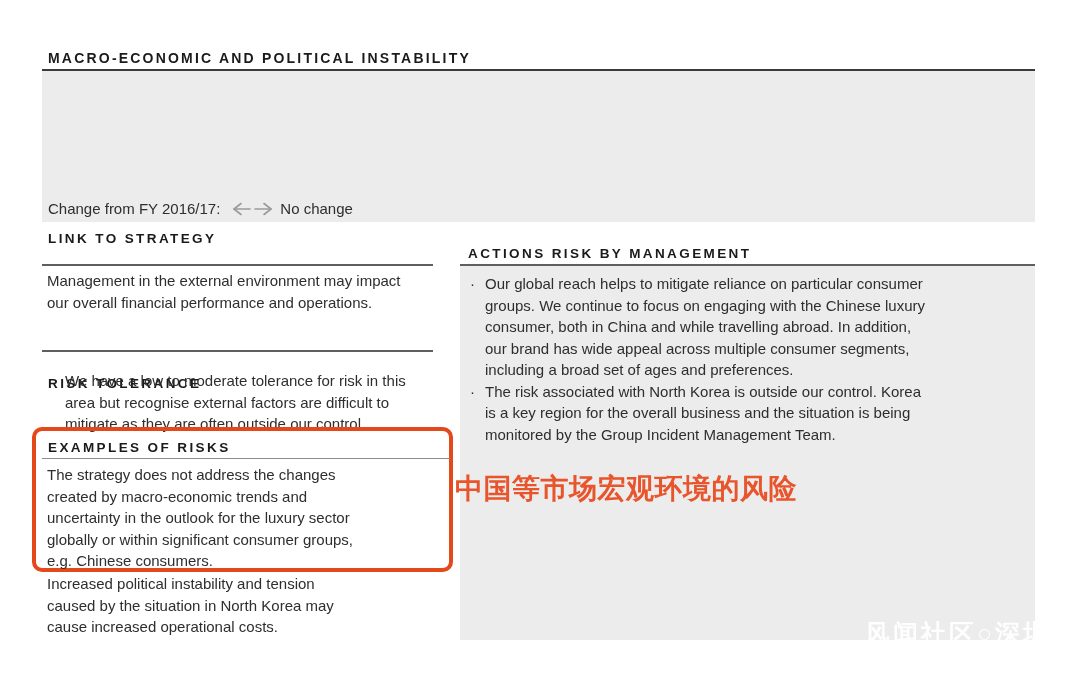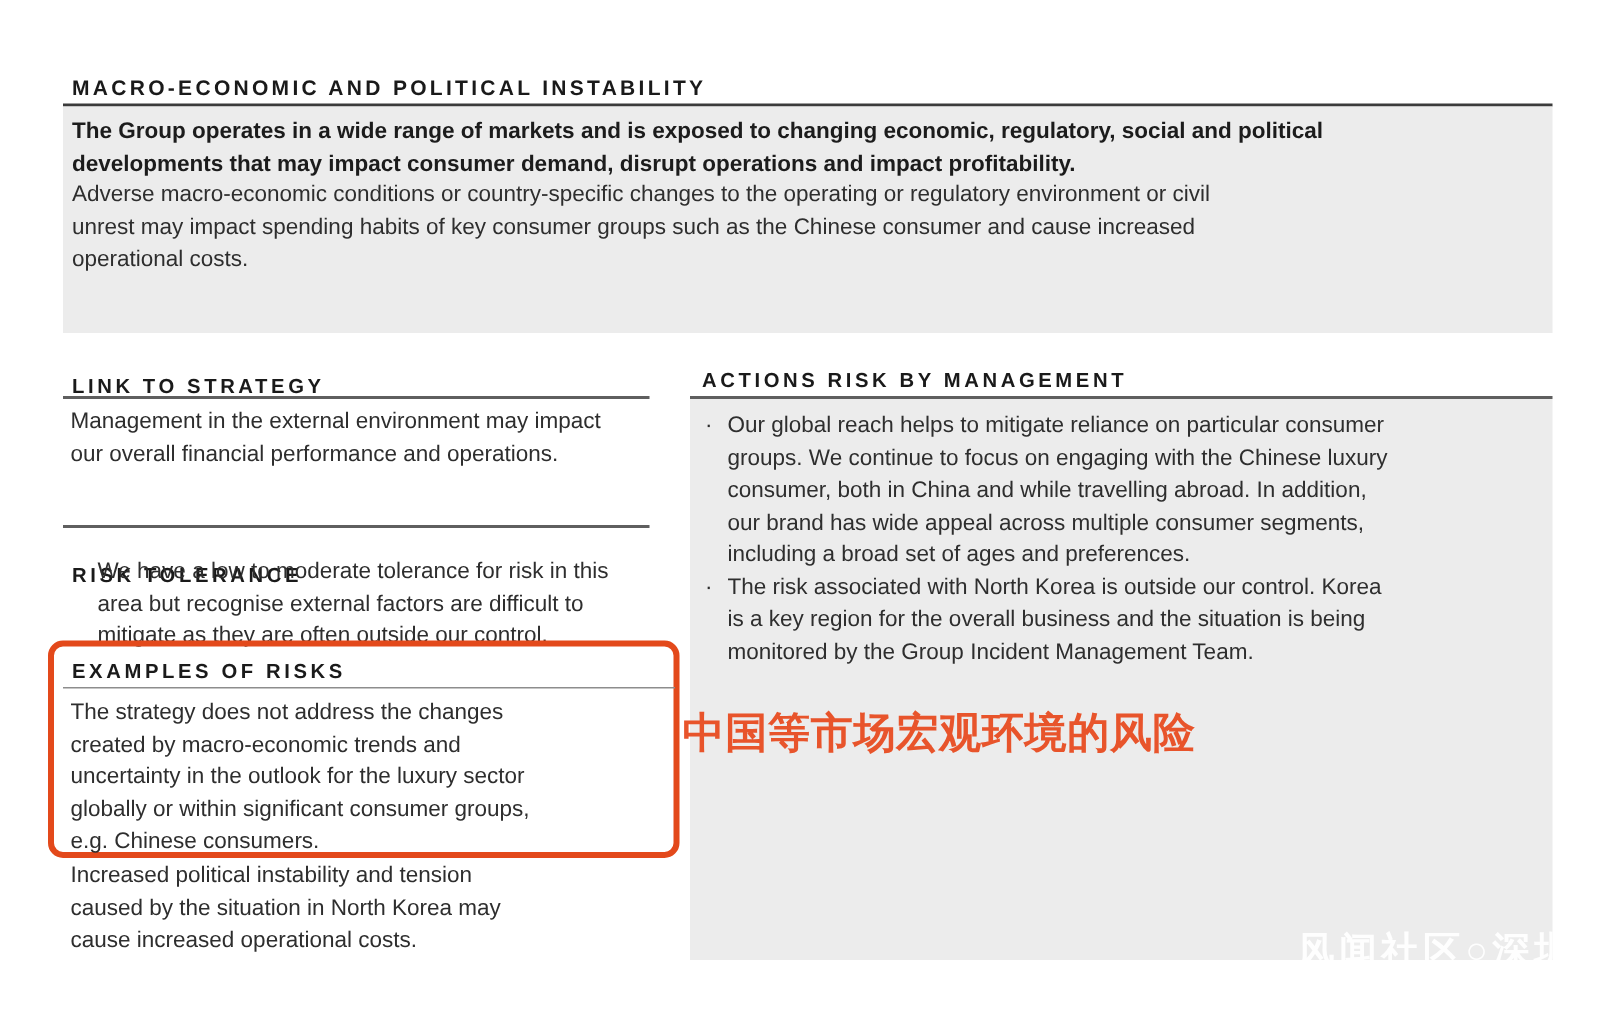--- a/index.html
+++ b/index.html
@@ -61,28 +61,37 @@
   .clip{overflow:hidden;}
 </style>
 </head>
 <body>
 
 <div class="abs head-main" style="left:48px;top:50px;">MACRO-ECONOMIC AND POLITICAL INSTABILITY</div>
 
 <div class="abs rule-main" style="left:42px;top:69px;width:993px;"></div>
 
 <div class="abs graybox" style="left:42px;top:71px;width:993px;height:151px;">
-  <div class="abs para-bold" style="left:6px;top:6px;width:985px;">The Group operates in a wide range of markets and is exposed to changing economic, regulatory, social and political
-developments that may impact consumer demand, disrupt operations and impact profitability.</div>
-  <div class="abs para" style="left:6px;top:48px;width:985px;">Adverse macro-economic conditions or country-specific changes to the operating or regulatory environment or civil
-unrest may impact spending habits of key consumer groups such as the Chinese consumer and cause increased
-operational costs.</div>
+  <div class="abs change-line" style="left:6px;top:129px;">
+    <span>Change from FY 2016/17:</span>
+    <span class="change-arrows">
+      <svg width="44" height="16" viewBox="0 0 44 16">
+        <g fill="none" stroke="#9a9a9a" stroke-width="1.6" stroke-linecap="round" stroke-linejoin="round">
+          <path d="M19 8 L3 8"></path>
+            <path d="M10 2.5 L3 8 L10 13.5"></path>
+          <path d="M24 8 L40 8"></path>
+            <path d="M33 2.5 L40 8 L33 13.5"></path>
+        </g>
+      </svg>
+    </span>
+    <span>No change</span>
+  </div>
 </div>
 
-<div class="abs head-col" style="left:48px;top:250px;">LINK TO STRATEGY</div>
+<div class="abs head-col" style="left:48px;top:231px;">LINK TO STRATEGY</div>
 <div class="abs rule-col" style="left:42px;top:264px;width:391px;"></div>
 <div class="abs para" style="left:47px;top:270px;width:400px;">Management in the external environment may impact
 our overall financial performance and operations.</div>
 
 <div class="abs head-col" style="left:48px;top:332px;margin-top:44px;">RISK TOLERANCE</div>
 <div class="abs rule-col" style="left:42px;top:350px;width:391px;"></div>
 <div class="abs para" style="left:65px;top:356px;width:400px;margin-top:14px;">We have a low to moderate tolerance for risk in this
 area but recognise external factors are difficult to
 mitigate as they are often outside our control.</div>
 

